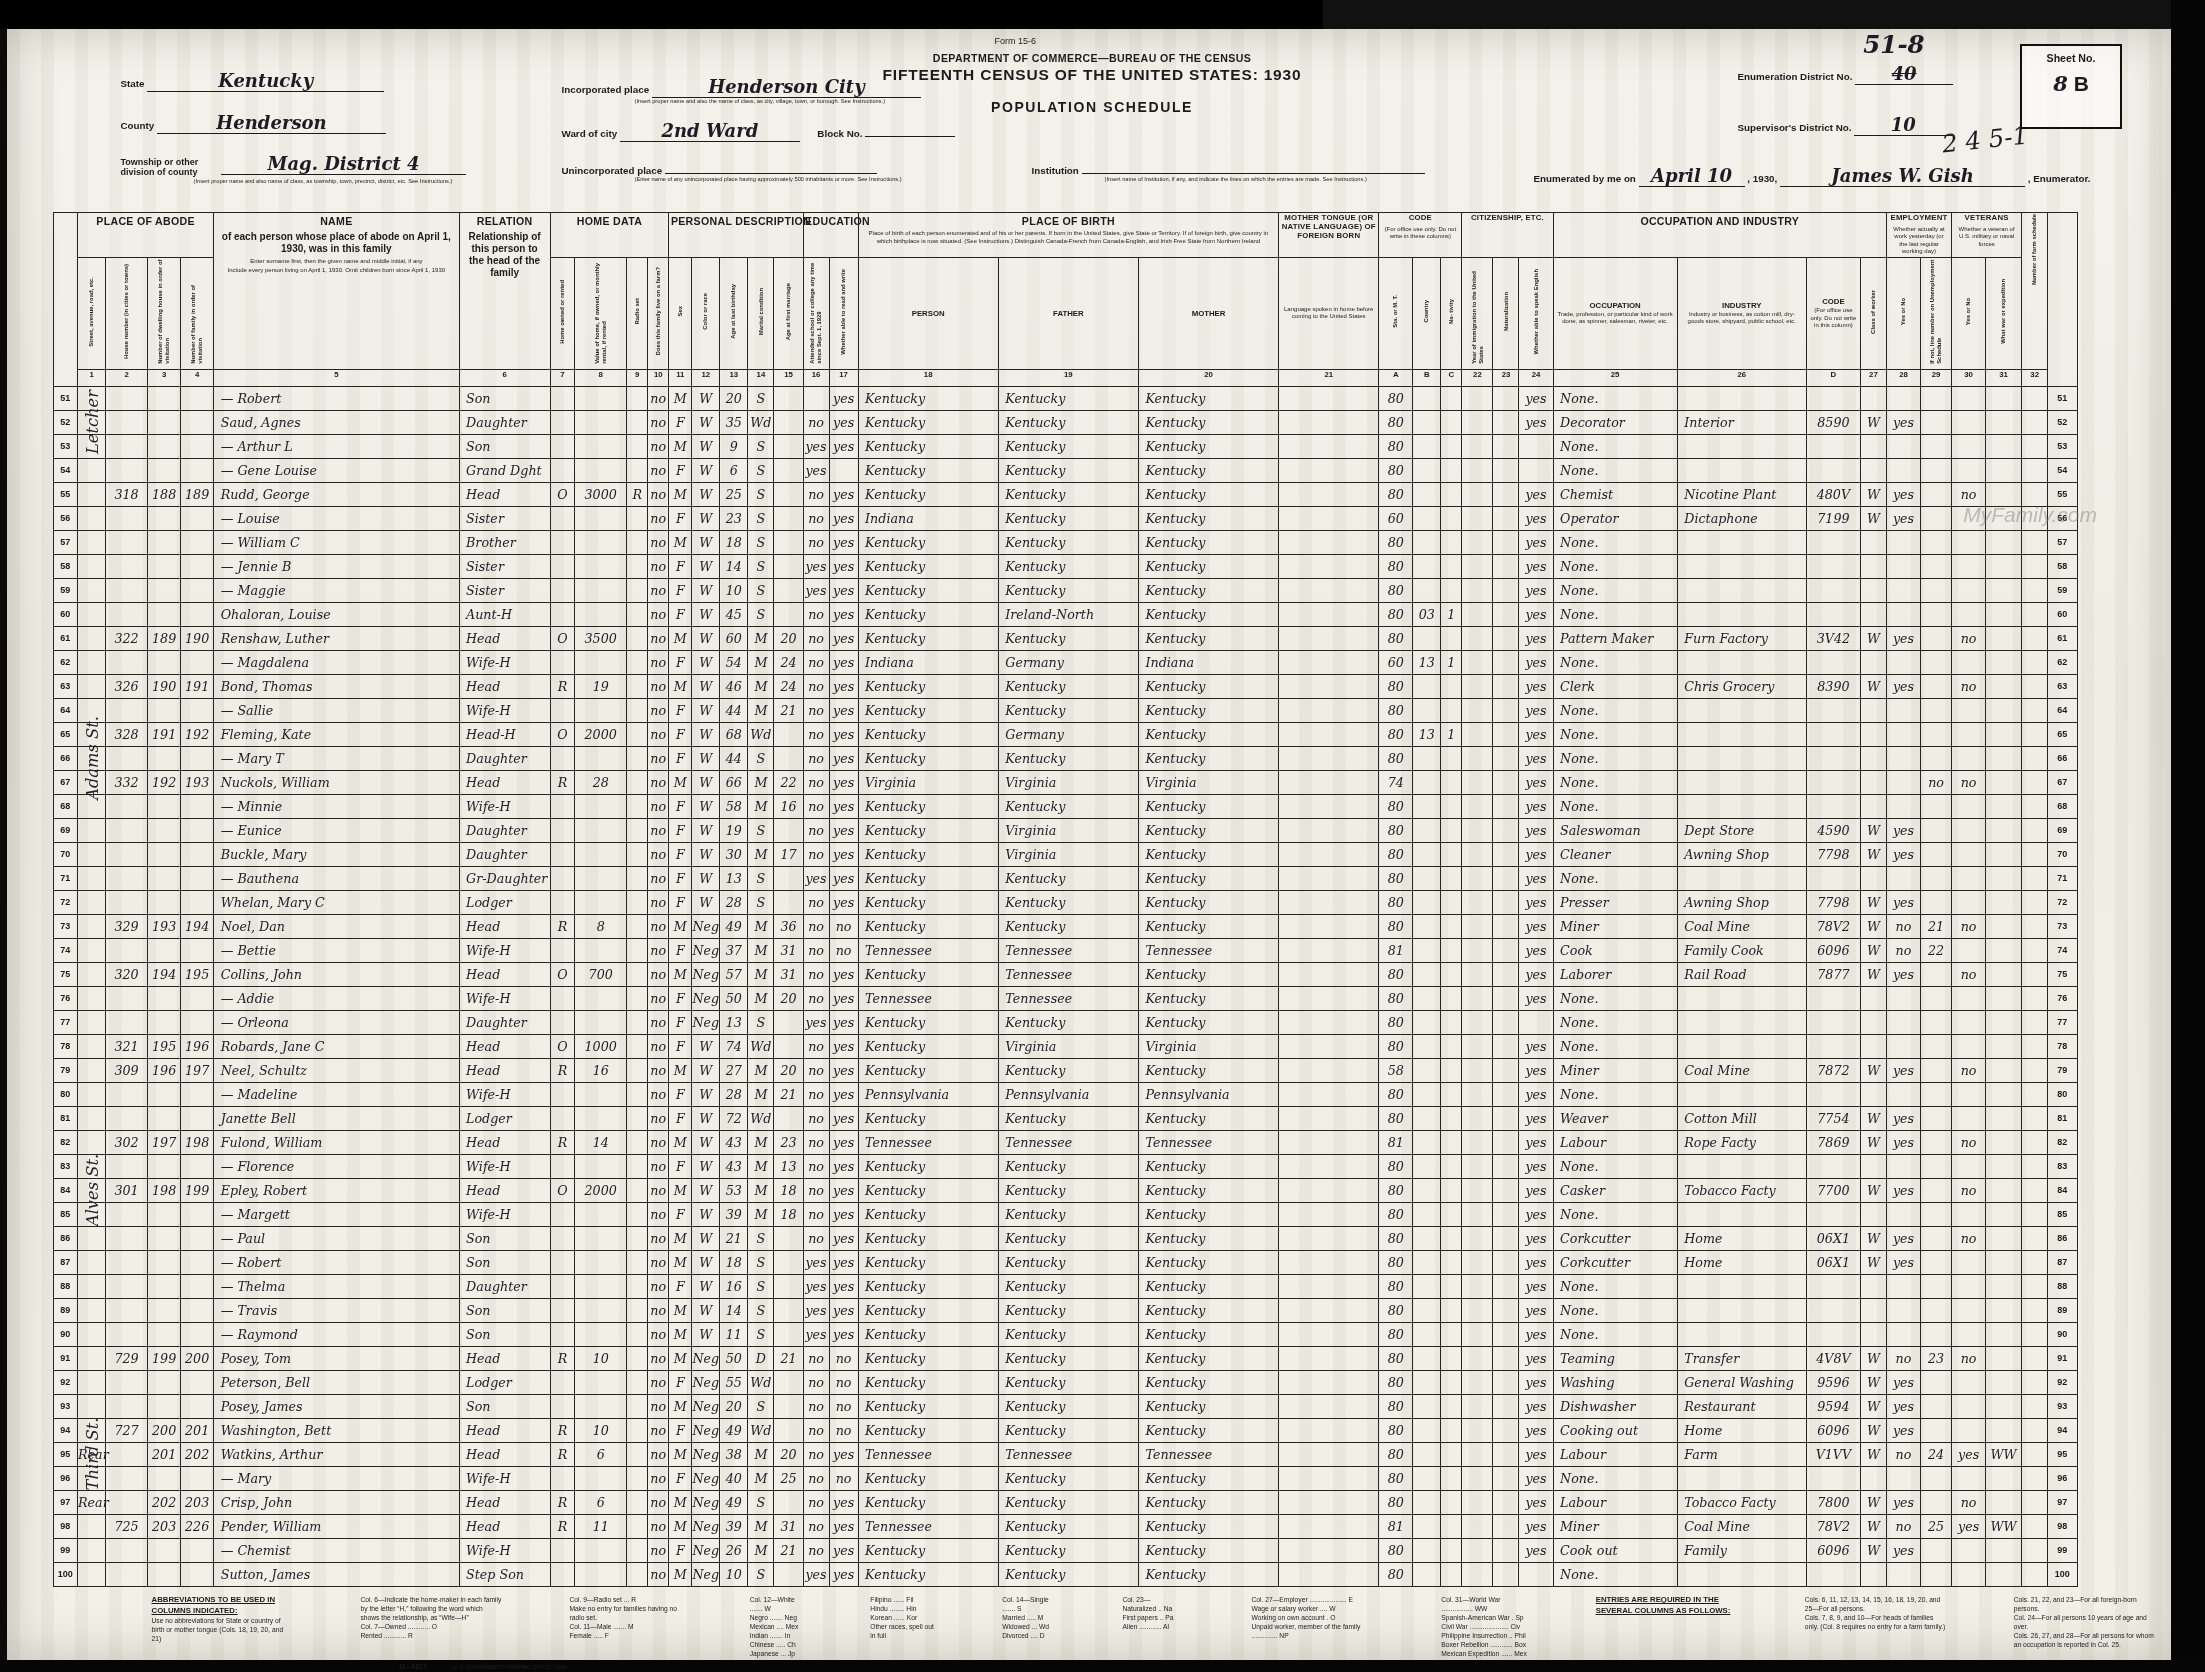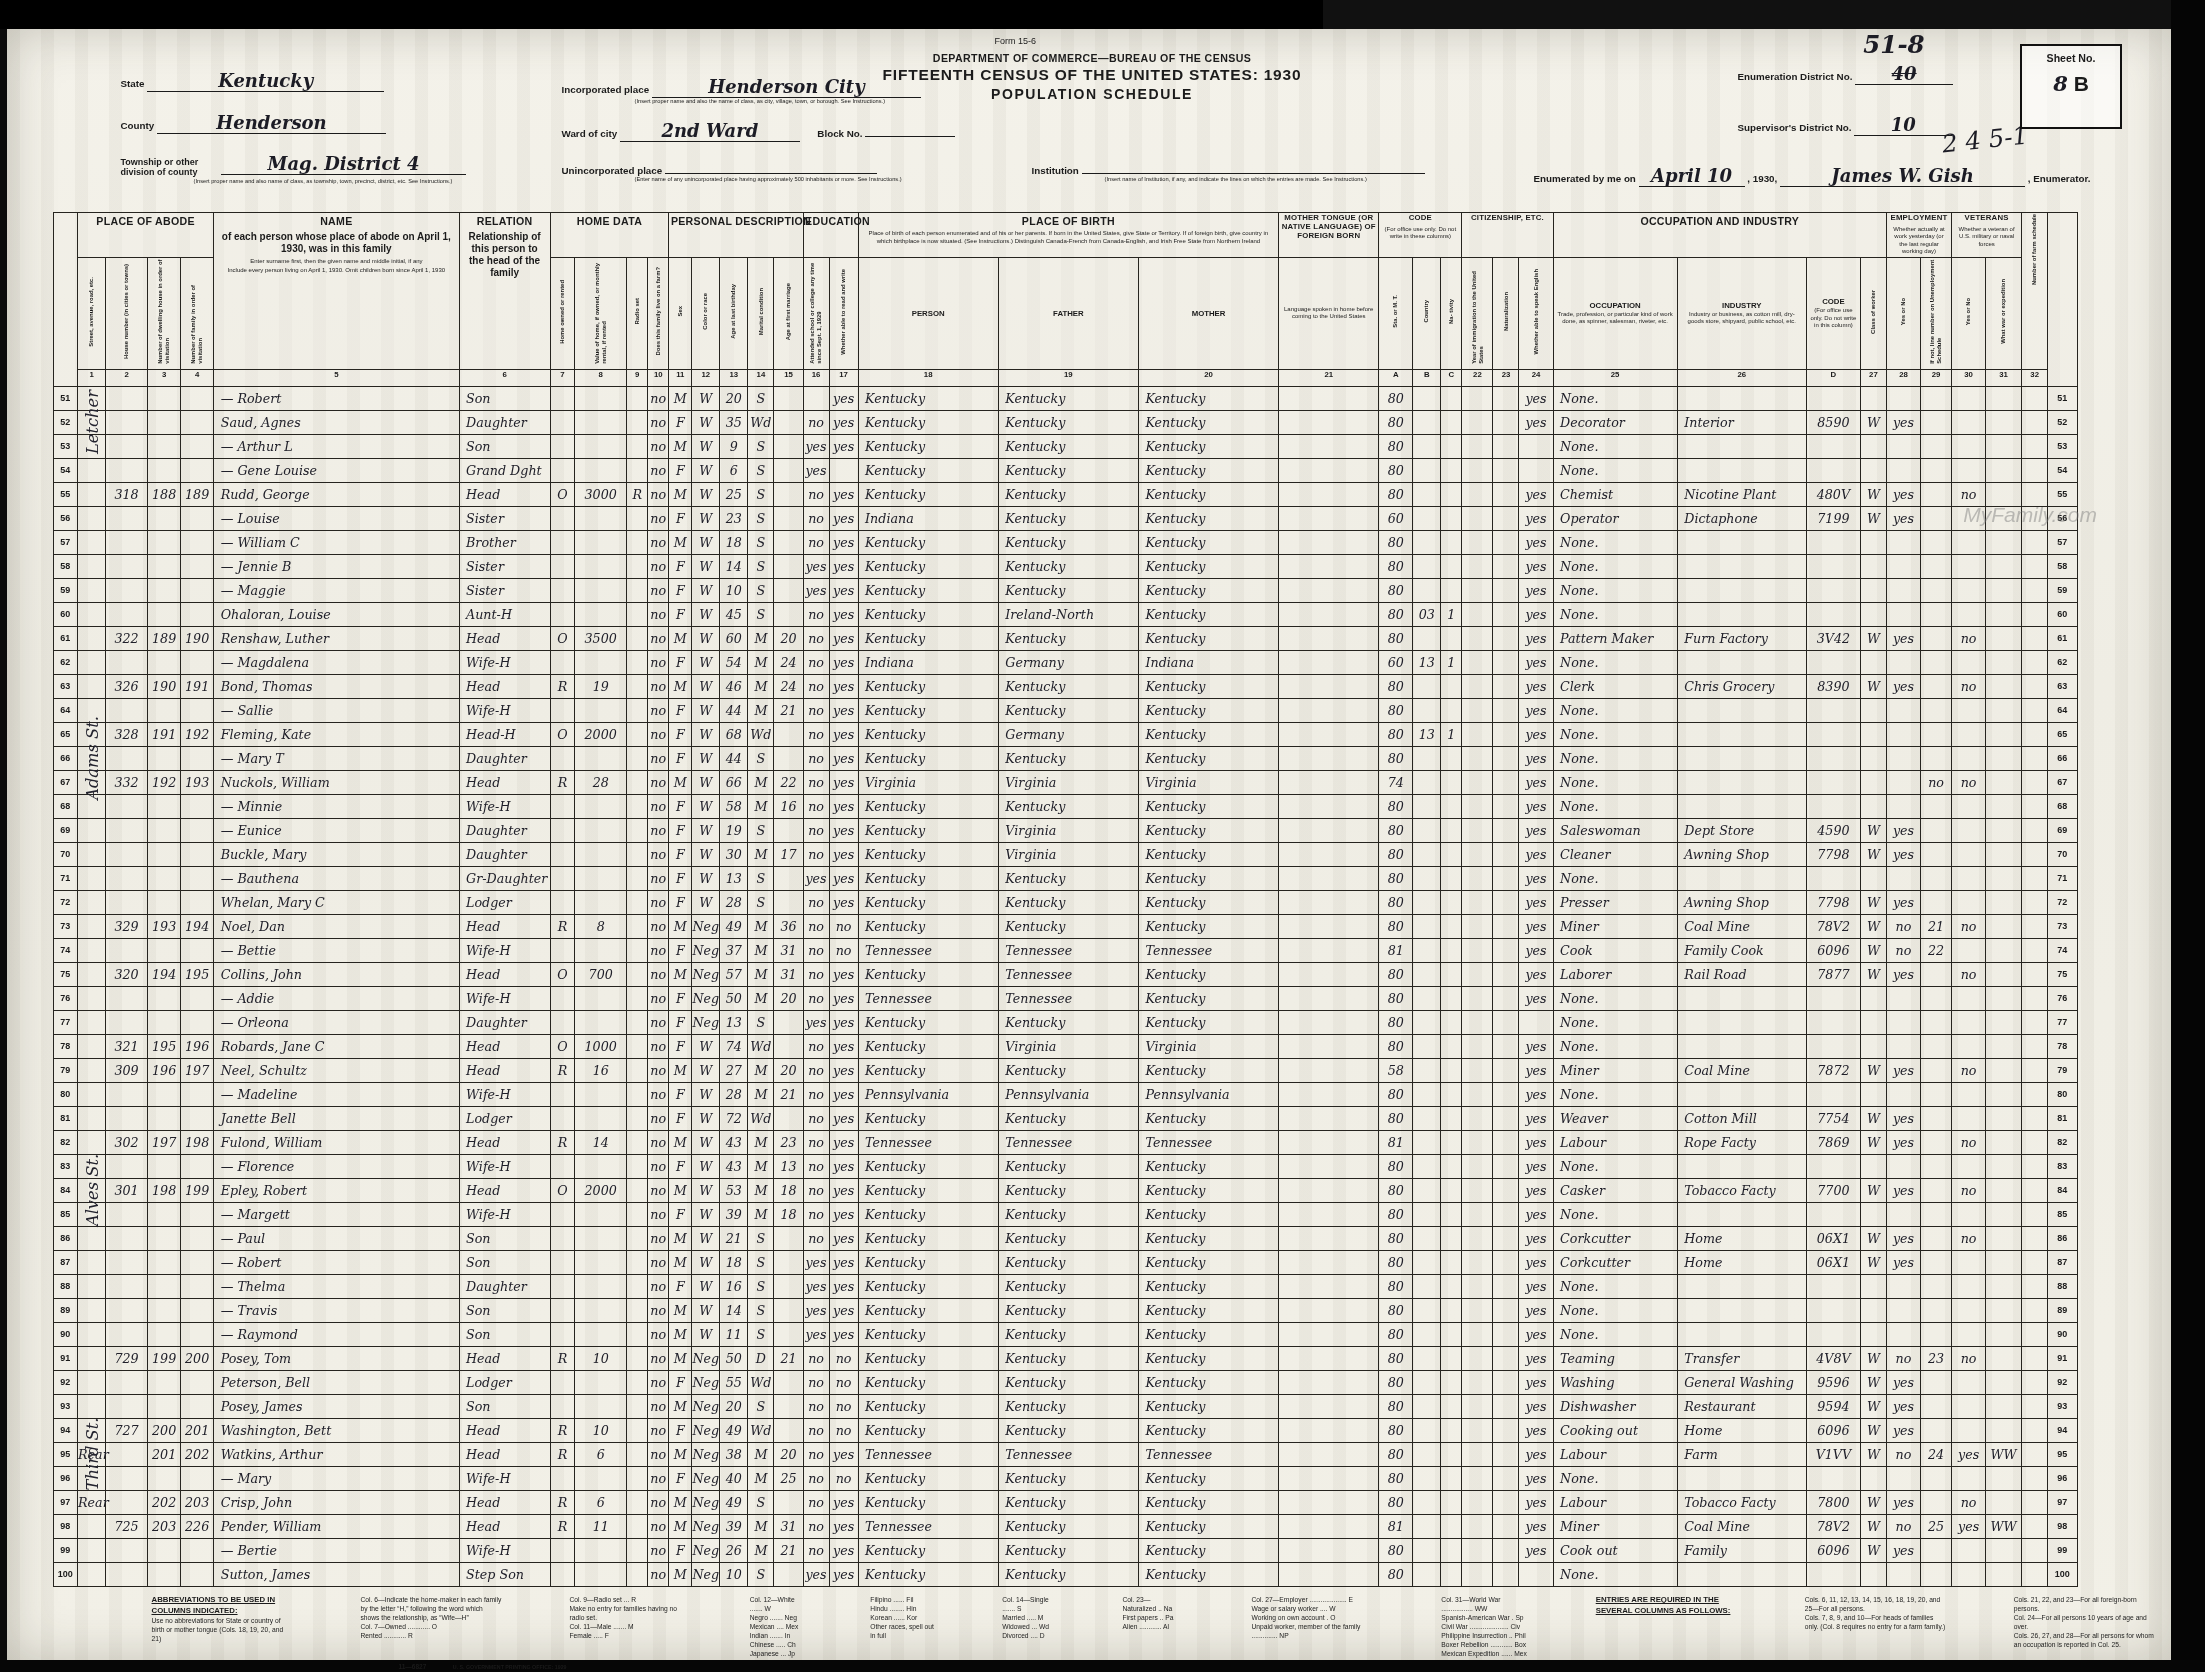--- a/index.html
+++ b/index.html
@@ -13,21 +13,21 @@
     background:
       repeating-linear-gradient(90deg,rgba(90,85,75,.05) 0 13px,rgba(255,255,255,0) 13px 34px),
       linear-gradient(180deg,#f4f2ea 0%,#efede4 40%,#f2f0e7 100%);
     box-shadow:inset 0 0 49px rgba(60,55,40,.25);}
   
   .formhead{position:relative;height:178px;padding:4.9px 24.5px 0 24.5px;}
   .formno{position:absolute;left:988px;top:6.5px;font-size:9px;}
   .dept{position:absolute;left:718px;top:23px;width:735px;text-align:center;}
   .dept .l1{font-size:10.6px;font-weight:bold;letter-spacing:0.4px;}
   .dept .l2{font-size:15.5px;font-weight:bold;letter-spacing:0.8px;margin-top:1.6px;}
-  .dept .l3{font-size:14px;font-weight:bold;letter-spacing:1.6px;margin-top:2px;}
+  .dept .l3{font-size:14px;font-weight:bold;letter-spacing:1.6px;margin-top:15px;}
   .fld{position:absolute;font-size:9.8px;font-weight:bold;white-space:nowrap;}
   .fld .line{display:inline-block;border-bottom:1.2px solid #1b1b1b;min-width:147px;
       text-align:center;vertical-align:baseline;}
   .fld .note{display:block;font-size:5.7px;font-weight:normal;margin-left:73px;}
   .hw{font-family:"DejaVu Serif",serif;font-style:italic;color:#1c1c25;}
   .hw-lg{font-size:18px;}
   .strike{text-decoration:line-through;}
   .sheetbox{position:absolute;right:49px;top:14.7px;width:98px;height:75px;border:2px solid #111;
      background:rgba(255,255,255,.55);text-align:center;font-size:10.6px;font-weight:bold;padding-top:6.5px;}
   .sheetbox .num{font-size:21px;margin-top:6.5px;}
@@ -2256,21 +2256,21 @@
             <td><span class="hwv">WW</span></td>
             <td></td>
             <th>98</th>
           </tr>
           <tr>
             <th>99</th>
             <td class="streetc"></td>
             <td></td>
             <td></td>
             <td></td>
-            <td class="lt"><span class="hwv">— Bertie</span></td>
+            <td class="lt"><span class="hwv">— Chemist</span></td>
             <td class="lt"><span class="hwv">Wife-H</span></td>
             <td></td>
             <td></td>
             <td></td>
             <td><span class="hwv">no</span></td>
             <td><span class="hwv">F</span></td>
             <td><span class="hwv">Neg</span></td>
             <td><span class="hwv">26</span></td>
             <td><span class="hwv">M</span></td>
             <td><span class="hwv">21</span></td>

